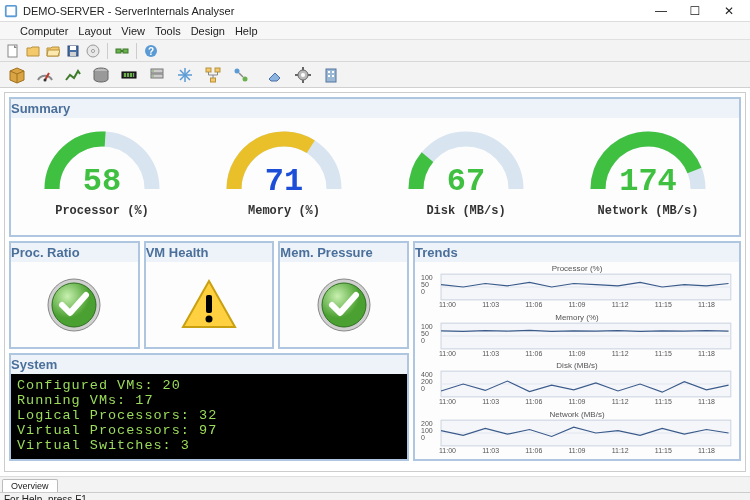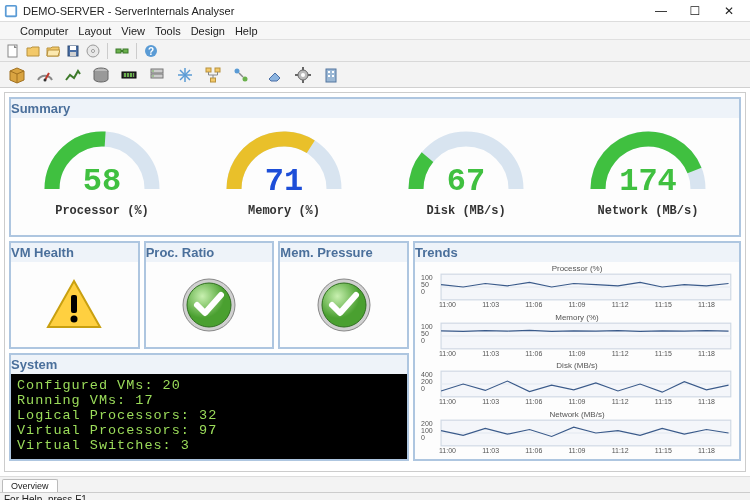--- a/index.html
+++ b/index.html
@@ -258,42 +258,42 @@
      </div>
      <div class="gauge-label">Network (MB/s)</div>
    </div>
         </div>
   </div>
 
   <div class="midrow">
     <div class="leftcol">
       <div class="status-row" id="status-row">
             <div class="panel">
-     <div class="panel-title">VM Health</div>
-     <div class="status-body">
-                <svg class="status-icon" viewBox="0 0 60 60">
-      <path d="M30 6 L56 52 L4 52 Z" fill="#ffd040" stroke="#c9a010" stroke-width="2"></path>
-      <rect x="27" y="20" width="6" height="18" rx="2" fill="#000"></rect>
-      <circle cx="30" cy="44" r="3.5" fill="#000"></circle>
-                </svg>
-              </div>
-   </div>
-            <div class="panel">
      <div class="panel-title">Proc. Ratio</div>
      <div class="status-body">
                 <svg class="status-icon" viewBox="0 0 60 60">
       <defs>
                     <radialGradient id="gg1" cx="35%" cy="30%">
                       <stop offset="0%" stop-color="#c8f0b0"></stop>
                       <stop offset="100%" stop-color="#4aa030"></stop>
                     </radialGradient>
                   </defs>
       <circle cx="30" cy="30" r="26" fill="#d0d0d0" stroke="#888" stroke-width="1"></circle>
       <circle cx="30" cy="30" r="22" fill="url(#gg1)" stroke="#2f6f1f" stroke-width="1"></circle>
       <path d="M18 30 L26 38 L42 20" fill="none" stroke="#fff" stroke-width="6" stroke-linecap="round" stroke-linejoin="round"></path>
+                </svg>
+              </div>
+   </div>
+            <div class="panel">
+     <div class="panel-title">VM Health</div>
+     <div class="status-body">
+                <svg class="status-icon" viewBox="0 0 60 60">
+      <path d="M30 6 L56 52 L4 52 Z" fill="#ffd040" stroke="#c9a010" stroke-width="2"></path>
+      <rect x="27" y="20" width="6" height="18" rx="2" fill="#000"></rect>
+      <circle cx="30" cy="44" r="3.5" fill="#000"></circle>
                 </svg>
               </div>
    </div>
             <div class="panel">
      <div class="panel-title">Mem. Pressure</div>
      <div class="status-body">
                 <svg class="status-icon" viewBox="0 0 60 60">
       <defs>
                     <radialGradient id="gg2" cx="35%" cy="30%">
                       <stop offset="0%" stop-color="#c8f0b0"></stop>

